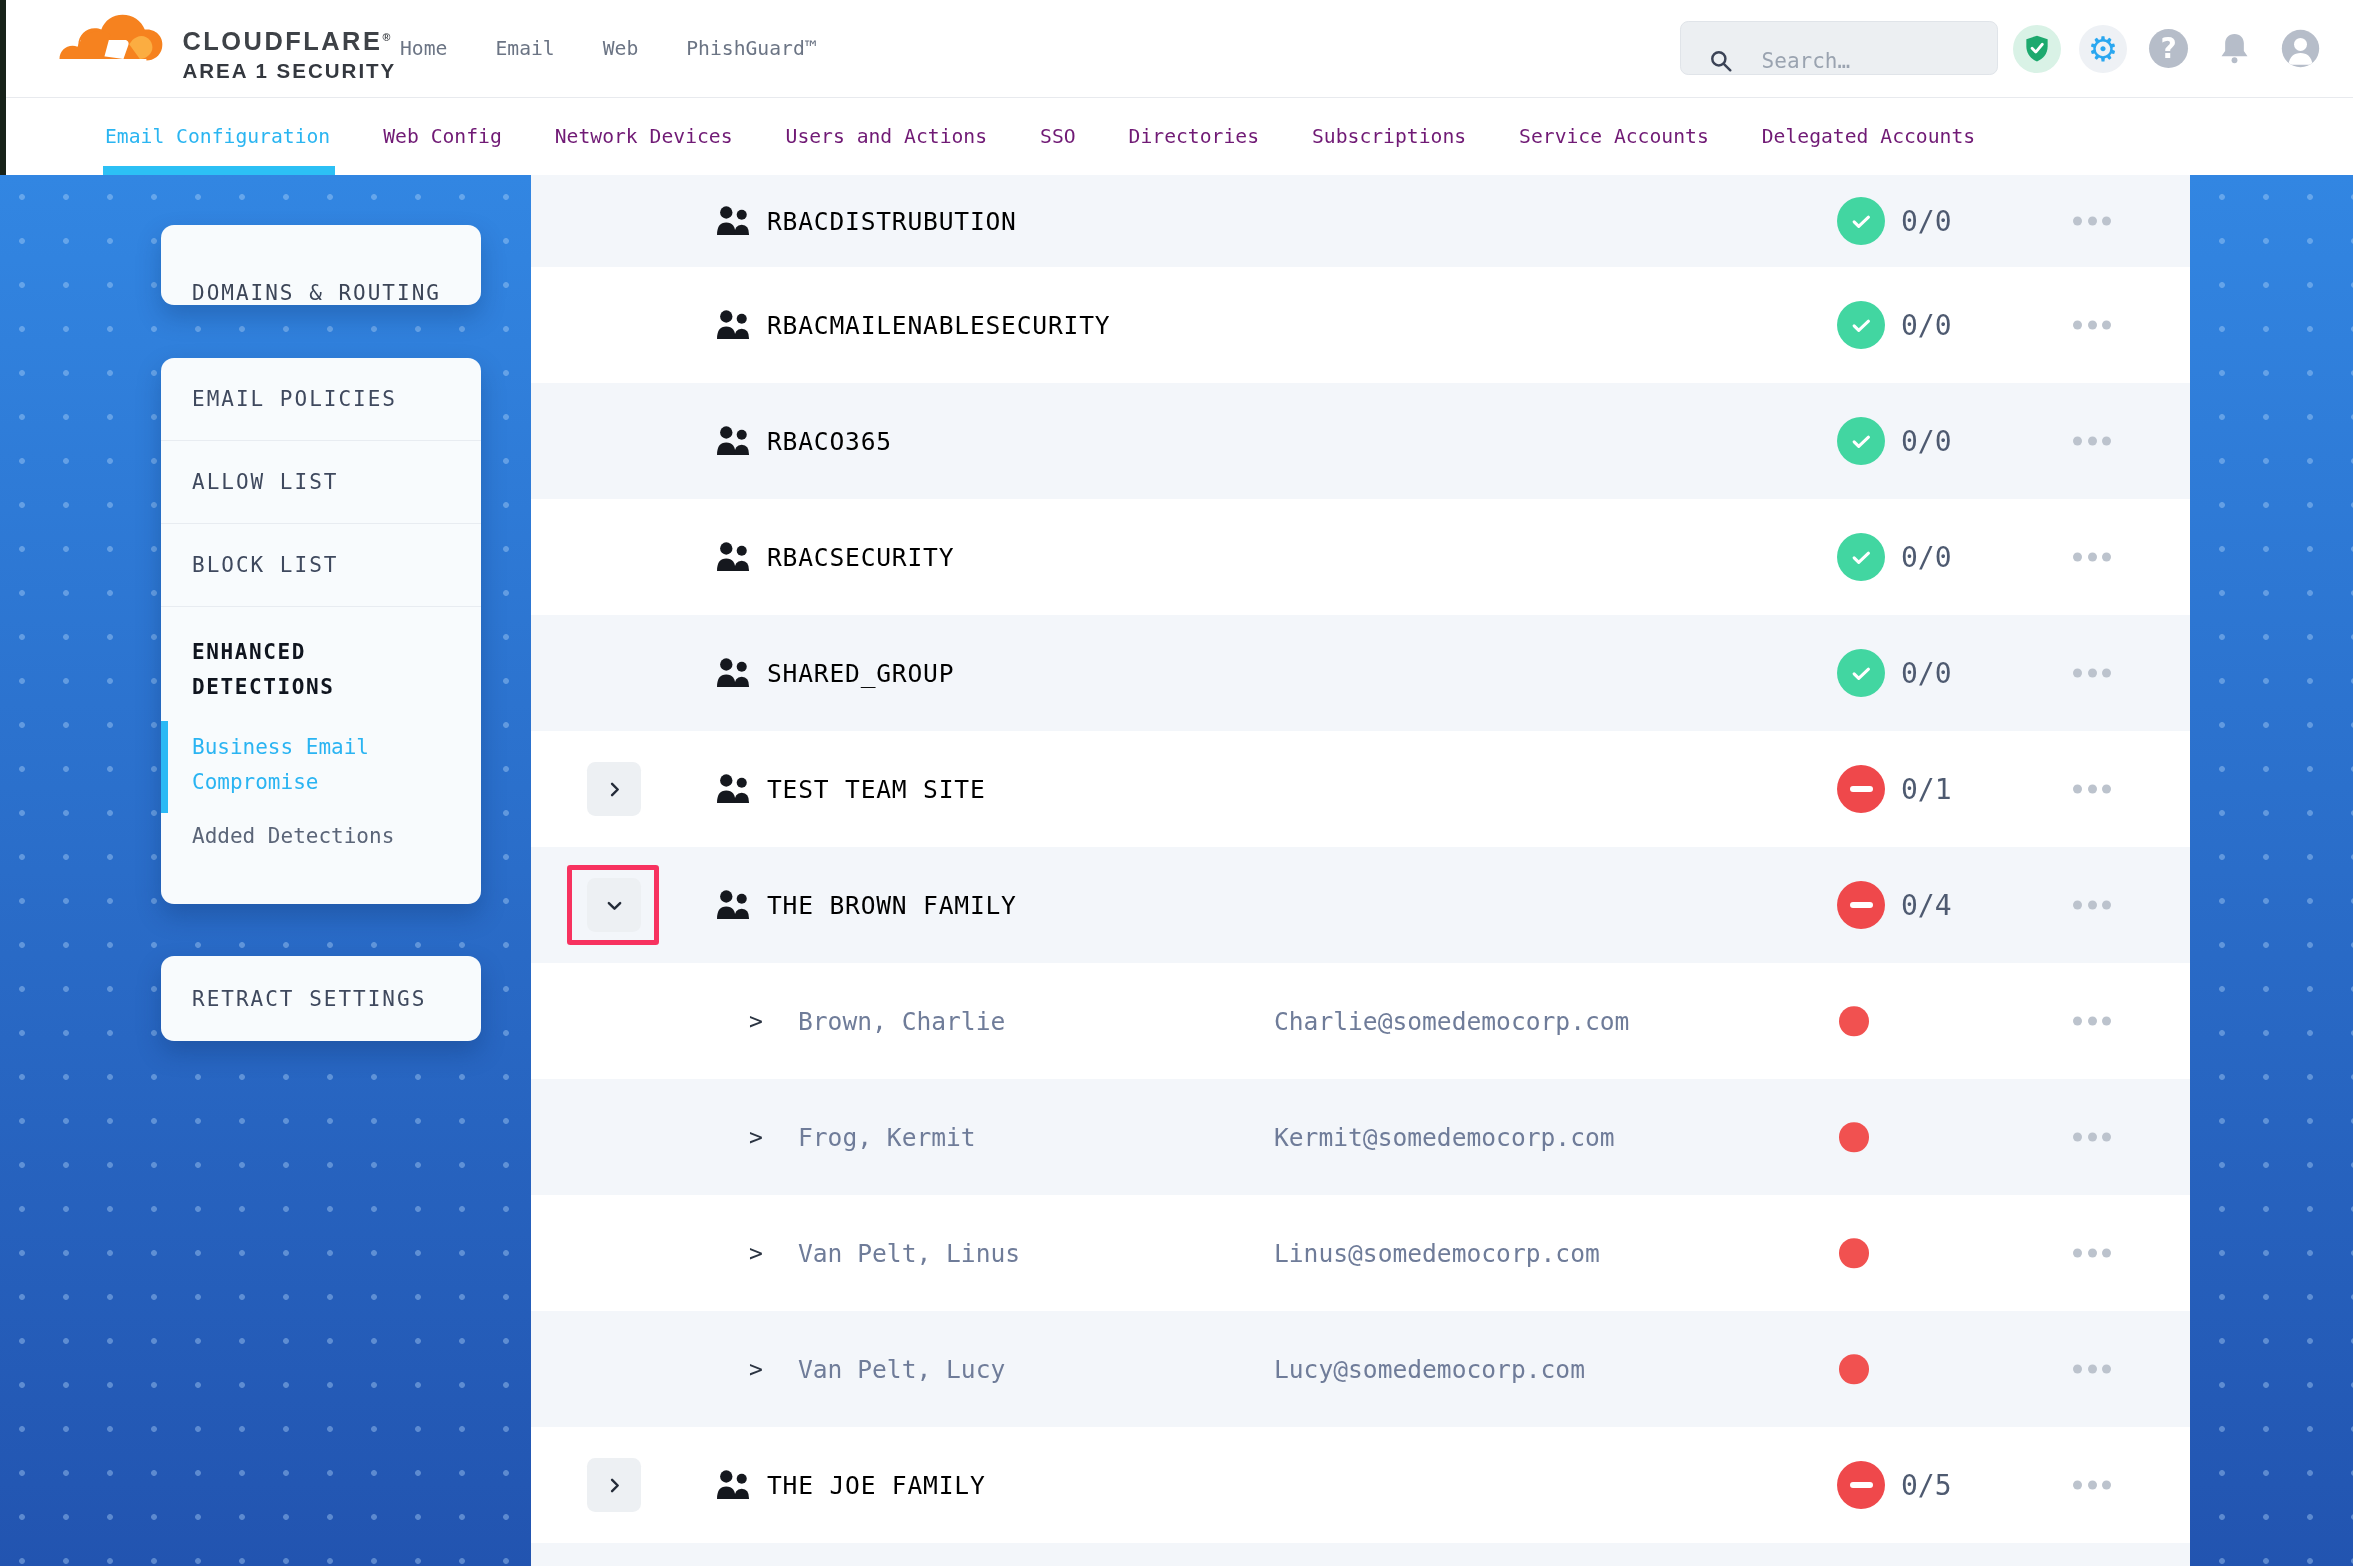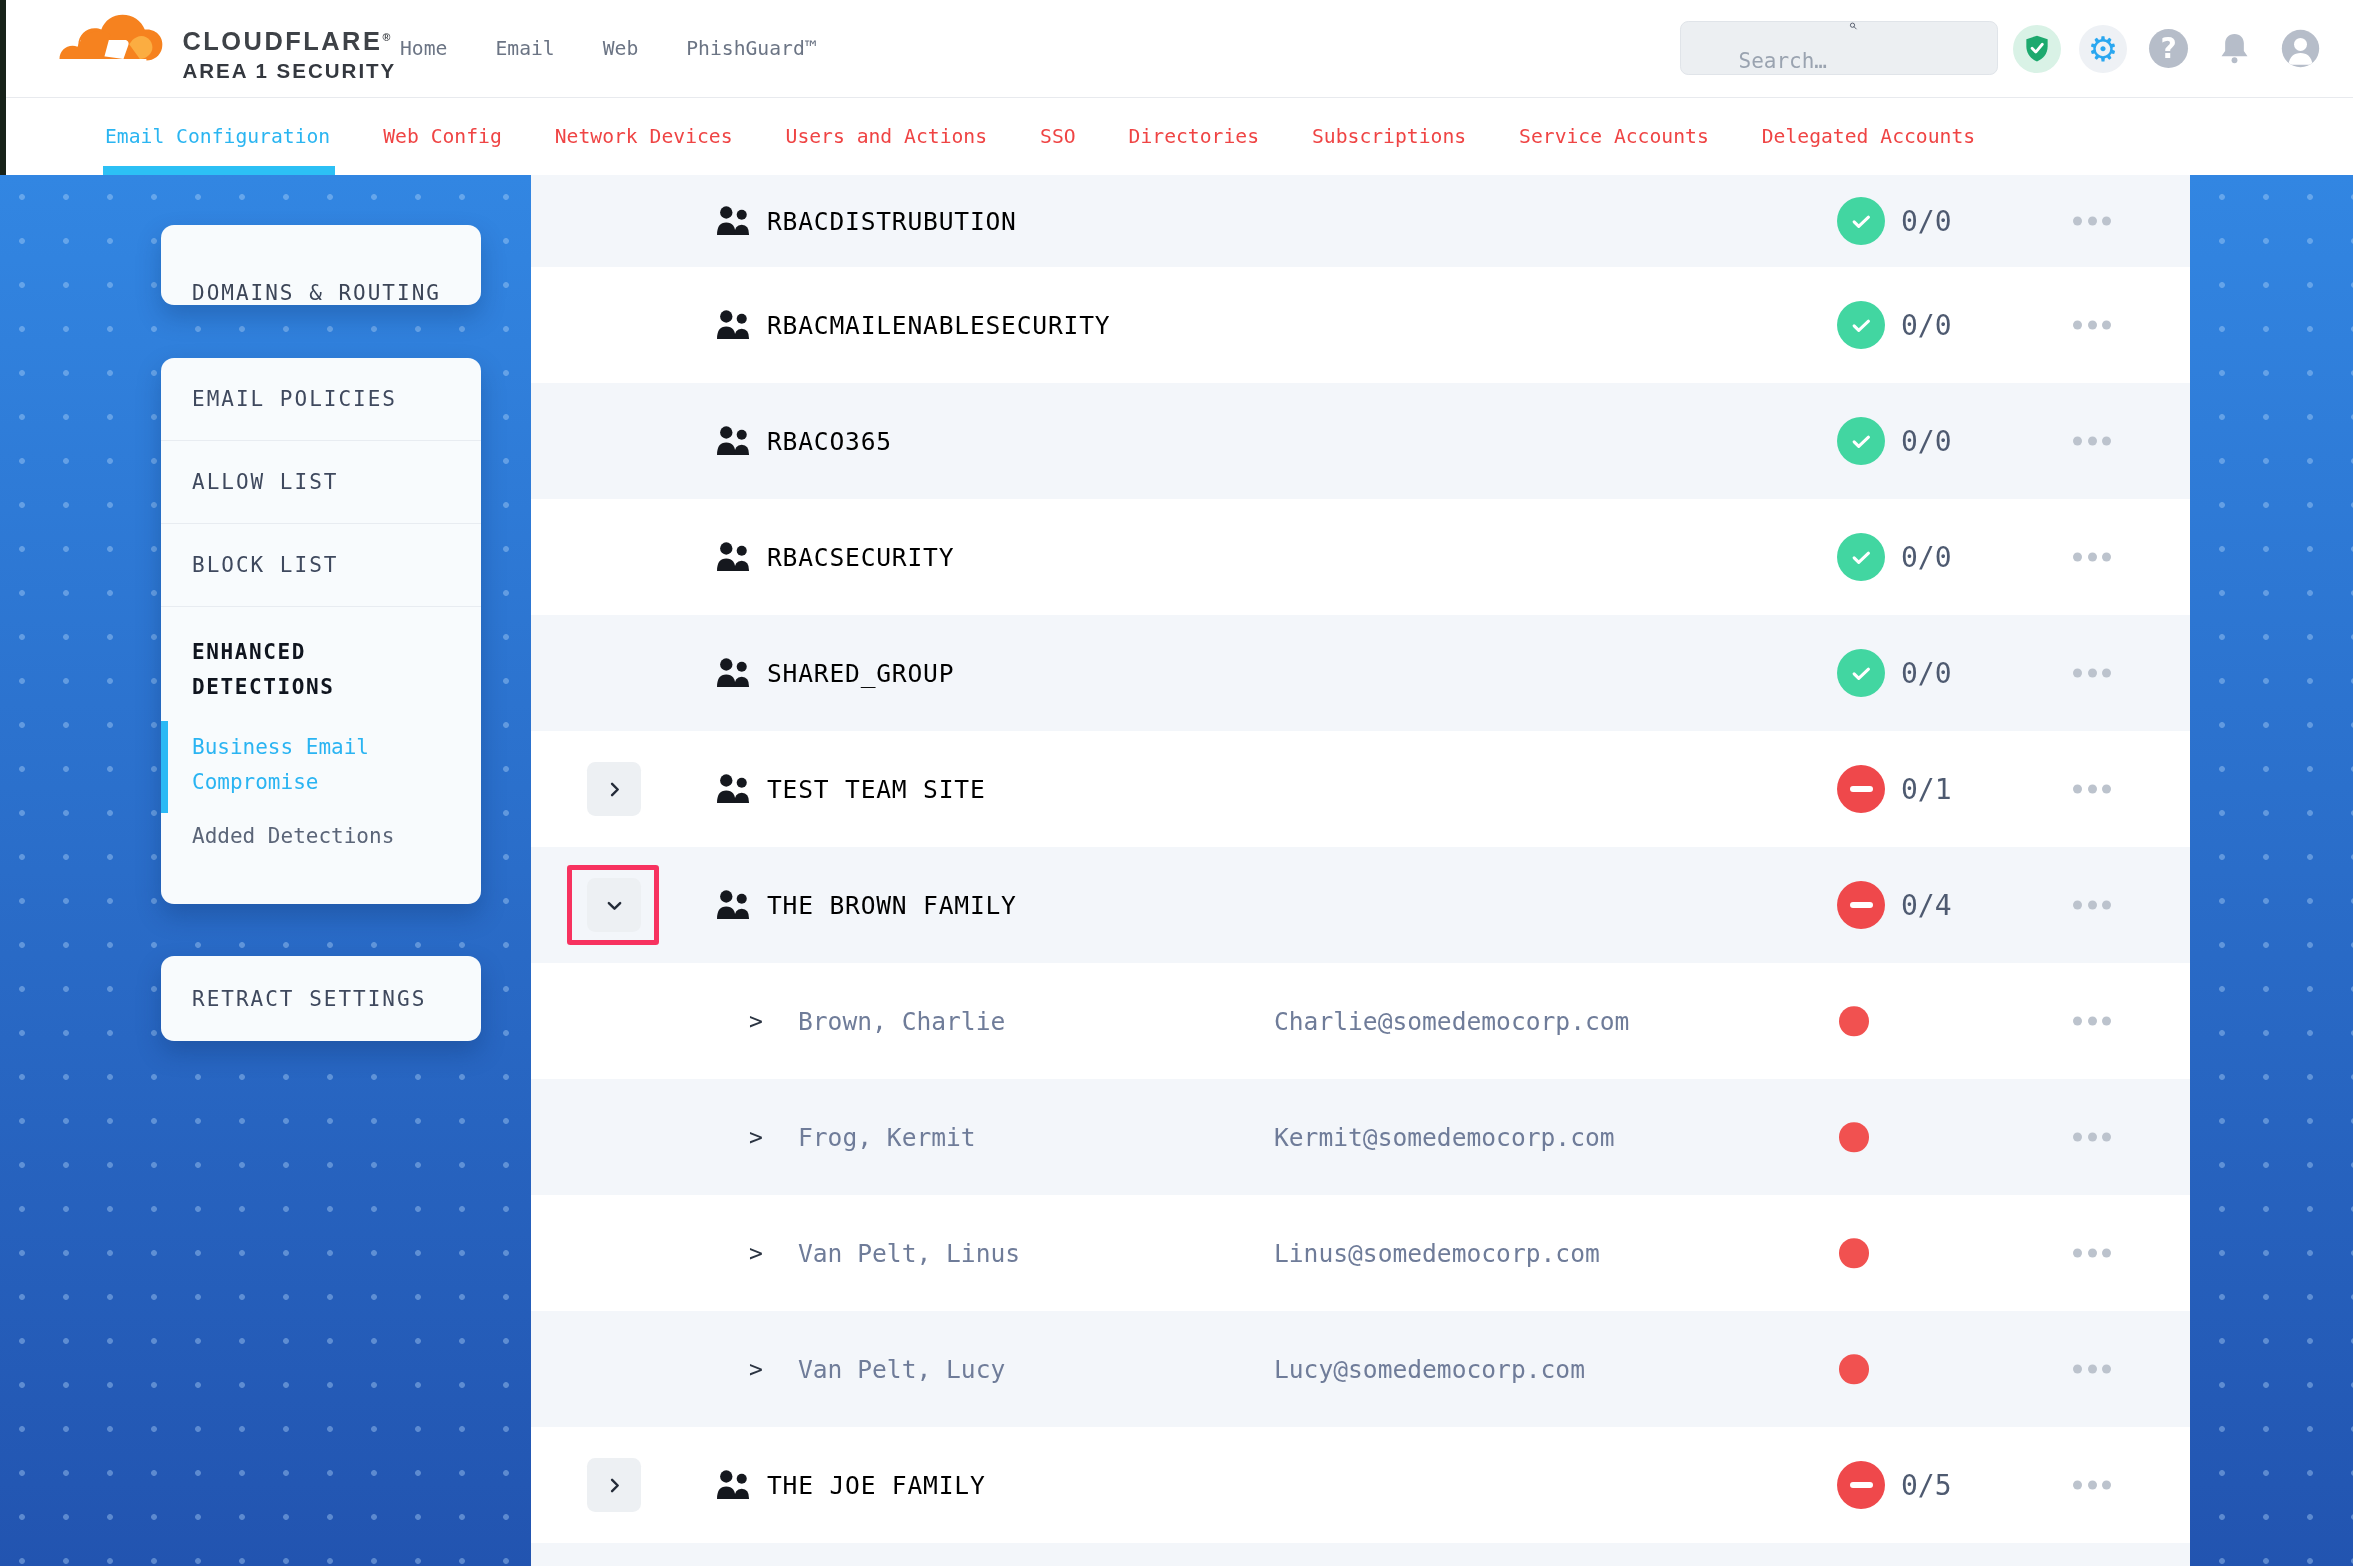--- a/index.html
+++ b/index.html
@@ -14,35 +14,35 @@
           border-bottom:1.6px solid #e8eaee;z-index:30;}
   .logo{position:absolute;left:48px;top:8.2px;display:flex;align-items:flex-start;}
   .logo svg{display:block;}
   .logo-text{margin-left:11.5px;font-family:"Liberation Sans",sans-serif;font-weight:bold;}
   .brand{font-size:25.4px;letter-spacing:2.5px;color:#3e4247;line-height:33px;margin-top:13px;}
   .brand sup{font-size:10.7px;}
   .brand-sub{font-size:20.5px;letter-spacing:2px;color:#34383f;line-height:24.6px;}
   .topnav{position:absolute;left:400px;top:0;height:97px;display:flex;align-items:center;gap:48px;}
   .topnav-item{font-size:19.7px;color:#6b7484;cursor:pointer;}
   .search{position:absolute;left:1680px;top:20.5px;width:318px;height:54px;background:#eceff2;
-          border:1.6px solid #e0e4e9;border-radius:8.2px;display:flex;align-items:center;
-          padding:0 0 0 28px;box-sizing:border-box;gap:18px;flex-direction:column;}
+          border:1.6px solid #e0e4e9;border-radius:8.2px;display:flex;align-items:flex-end;
+          padding:0 0 0 28px;box-sizing:border-box;gap:26px;}
   .search input{border:none;background:transparent;outline:none;font-family:"DejaVu Sans Mono",monospace;
           font-size:21px;color:#5a6373;width:229px;}
   .search input::placeholder{color:#9aa3b0;}
   .top-icons{position:absolute;left:2013px;top:24.6px;display:flex;gap:18px;align-items:center;}
   .ic{width:48px;height:48px;border-radius:50%;display:flex;align-items:center;justify-content:center;}
   .ic.shield{background:#d9f2e6;}
   .ic.gear{background:#eef1f5;font-size:34px;color:#2aa7f0;font-family:"DejaVu Sans",sans-serif;line-height:1;}
   .ic.help{background:#b6bdc9;color:#fff;font-size:28px;font-weight:bold;font-family:"DejaVu Sans",sans-serif;width:39px;height:39px;margin:4.1px;}
 
   
   .subnav{position:absolute;left:0;top:97px;width:2354px;height:78px;background:#fff;z-index:25;
           display:flex;align-items:stretch;padding-left:105px;gap:53px;box-sizing:border-box;}
-  .tab{display:flex;align-items:center;font-size:19.7px;color:#ef4444;position:relative;cursor:pointer;white-space:nowrap;}
+  .tab{display:flex;align-items:center;font-size:19.7px;color:#701a75;position:relative;cursor:pointer;white-space:nowrap;}
   .tab.active{color:#2ab5f1;}
   .tab.active::after{content:'';position:absolute;left:-1.6px;right:-4.9px;bottom:0;height:9px;background:#2cc0f5;}
 
   
   .bluebg{position:absolute;left:0;top:175px;width:2354px;height:1392px;z-index:1;
           background-image:radial-gradient(rgba(180,215,250,0.40) 2.5px, rgba(0,0,0,0) 3.3px),
                            linear-gradient(180deg,#3286e2 0%, #2254b0 100%);
           background-size:44px 44px,100% 100%;}
 
   

